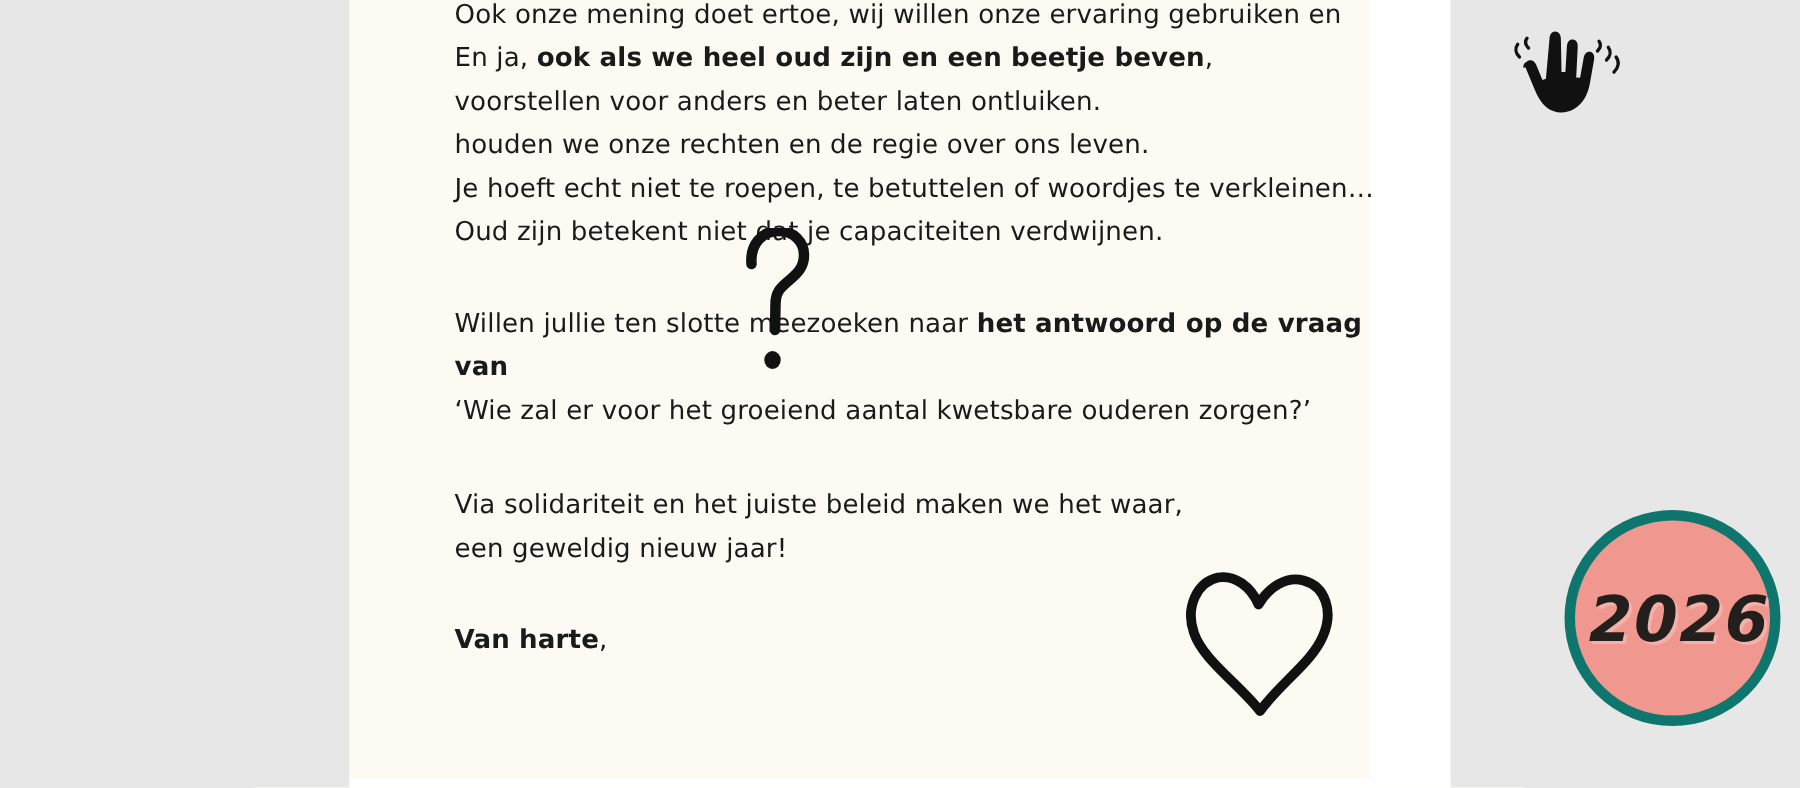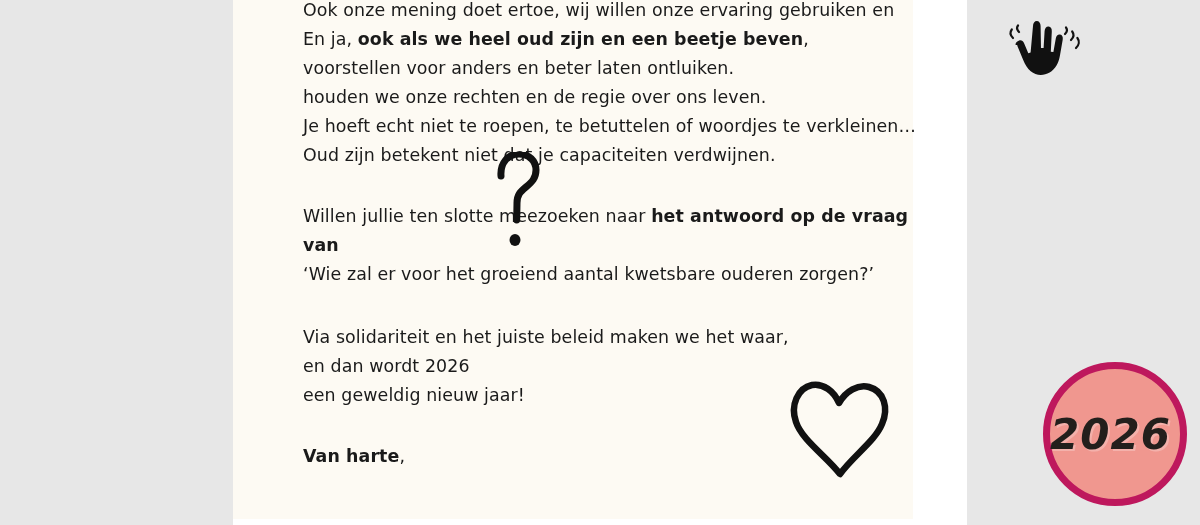--- a/index.html
+++ b/index.html
@@ -85,30 +85,30 @@
     position: absolute;
     left: 553px;
     top: 378px;
     width: 112px;
     height: 102px;
   }
   
   .badge-2026 {
     position: absolute;
     left: 810px;
-    top: 362px;
+    top: 340px;
     width: 144px;
     height: 144px;
     border-radius: 50%;
     background: #f0978f;
-    border: 7px solid #be185d;
+    border: 7px solid #0f766e;
     box-sizing: border-box;
     display: flex;
     align-items: center;
-    justify-content: flex-start;
+    justify-content: flex-end;
   }
   .badge-2026 .year {
     font-family: "DejaVu Sans", sans-serif;
     font-weight: bold;
     font-style: italic;
     font-size: 42px;
     color: #231f1c;
     letter-spacing: 1px;
     text-shadow: 2px 2px 0 rgba(255,255,255,0.25);
   }
@@ -133,21 +133,20 @@
       <p class="line-block"><span>Oud zijn betekent niet dat je capaciteiten verdwijnen.</span></p>
 
       <div class="para-gap-md"></div>
 
       <p class="line-block"><span>Willen jullie ten slotte meezoeken naar </span><span class="bold">het antwoord op de vraag van</span></p>
       <p class="line-block"><span>‘Wie zal er voor het groeiend aantal kwetsbare ouderen zorgen?’</span></p>
 
       <div class="para-gap-lg"></div>
 
       <p class="line-block"><span>Via solidariteit en het juiste beleid maken we het waar,</span></p>
-      <p class="line-block"><span>en dan wordt 2026</span></p>
       <p class="line-block"><span>een geweldig nieuw jaar!</span></p>
 
       <div class="para-gap-md"></div>
 
       <p class="line-block"><span class="bold">Van harte</span><span>,</span></p>
 
     </div>
 
     <div class="hand-doodle">
       <svg viewBox="0 0 92 72" width="92" height="72" xmlns="http://www.w3.org/2000/svg">

